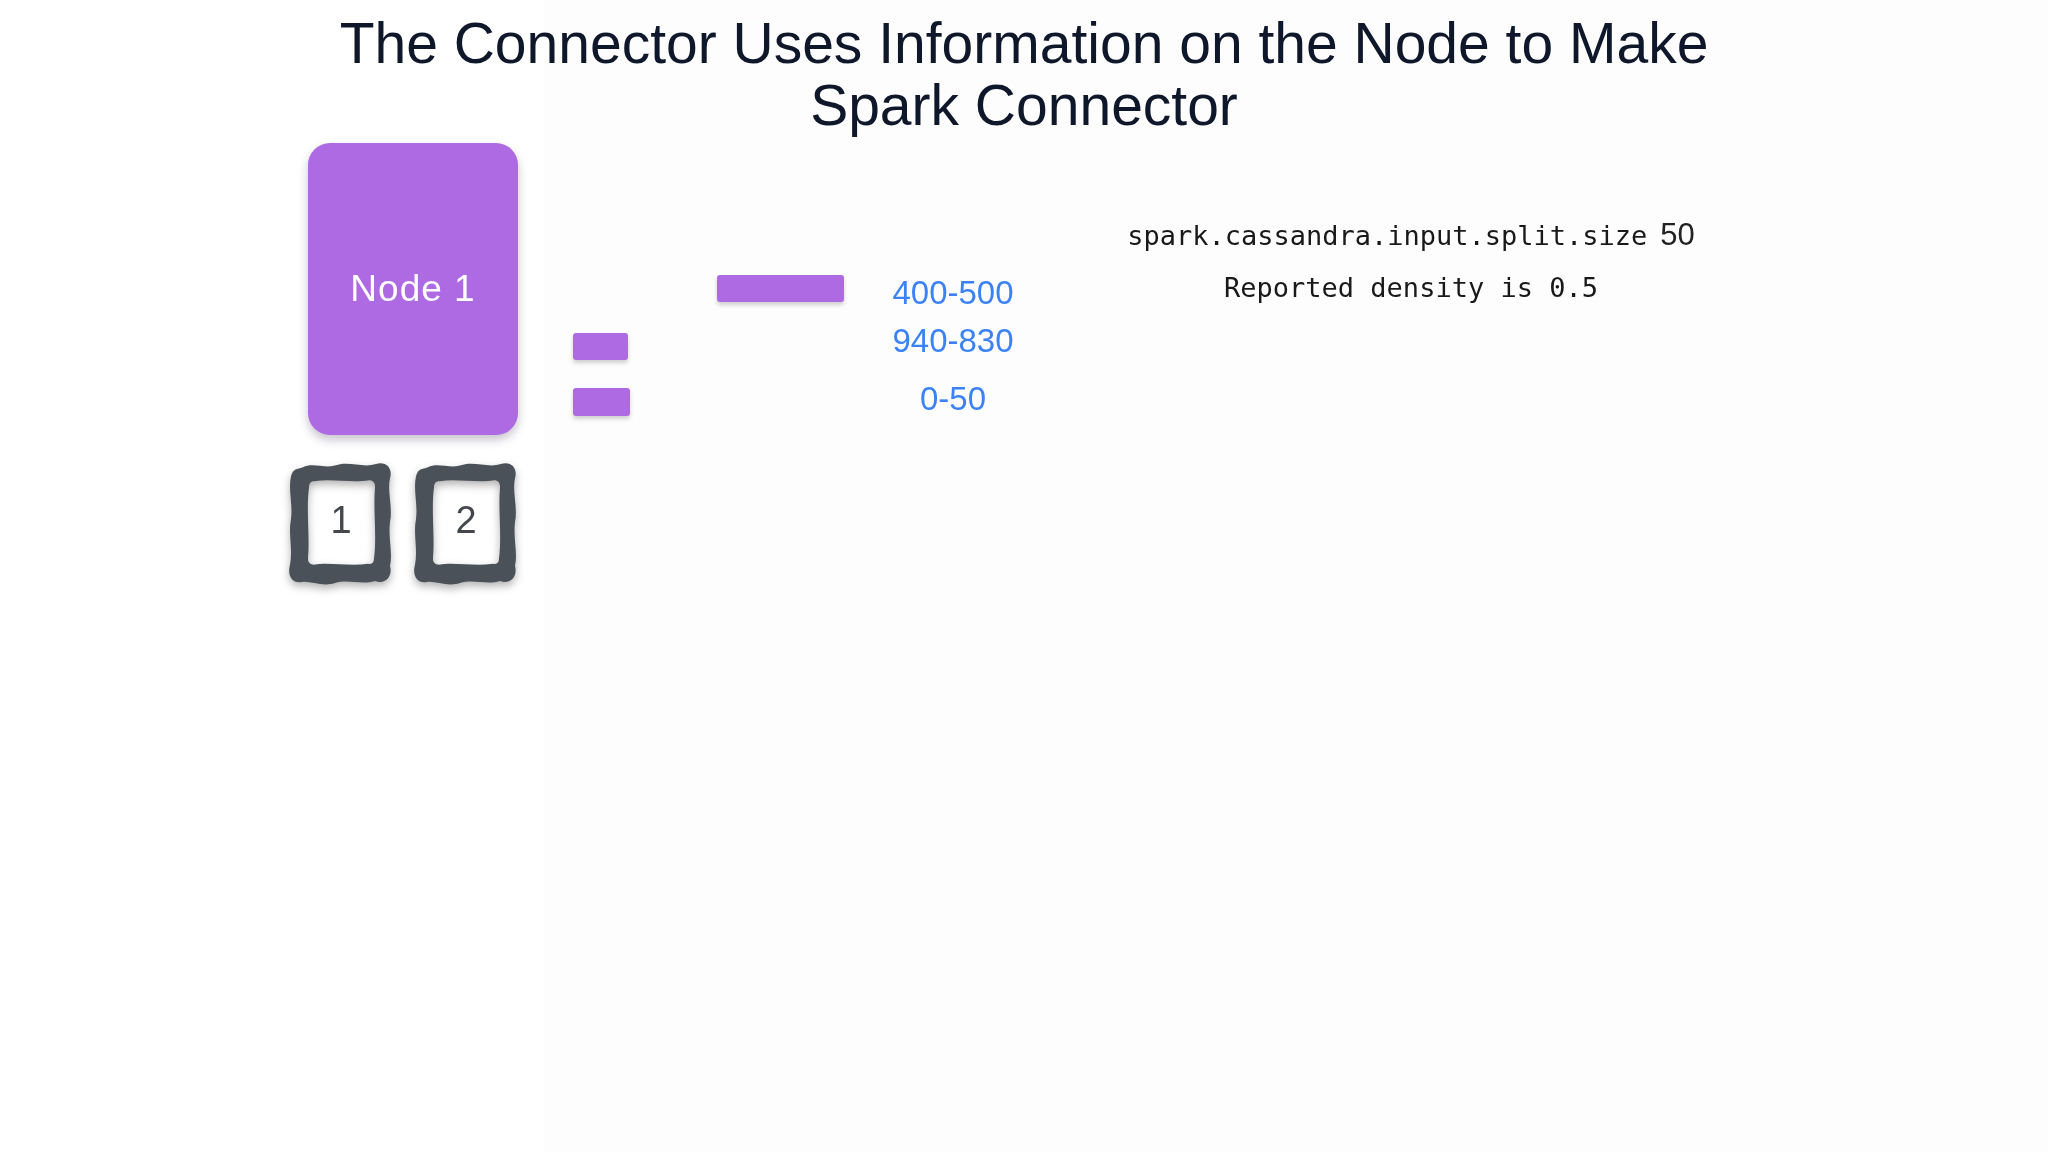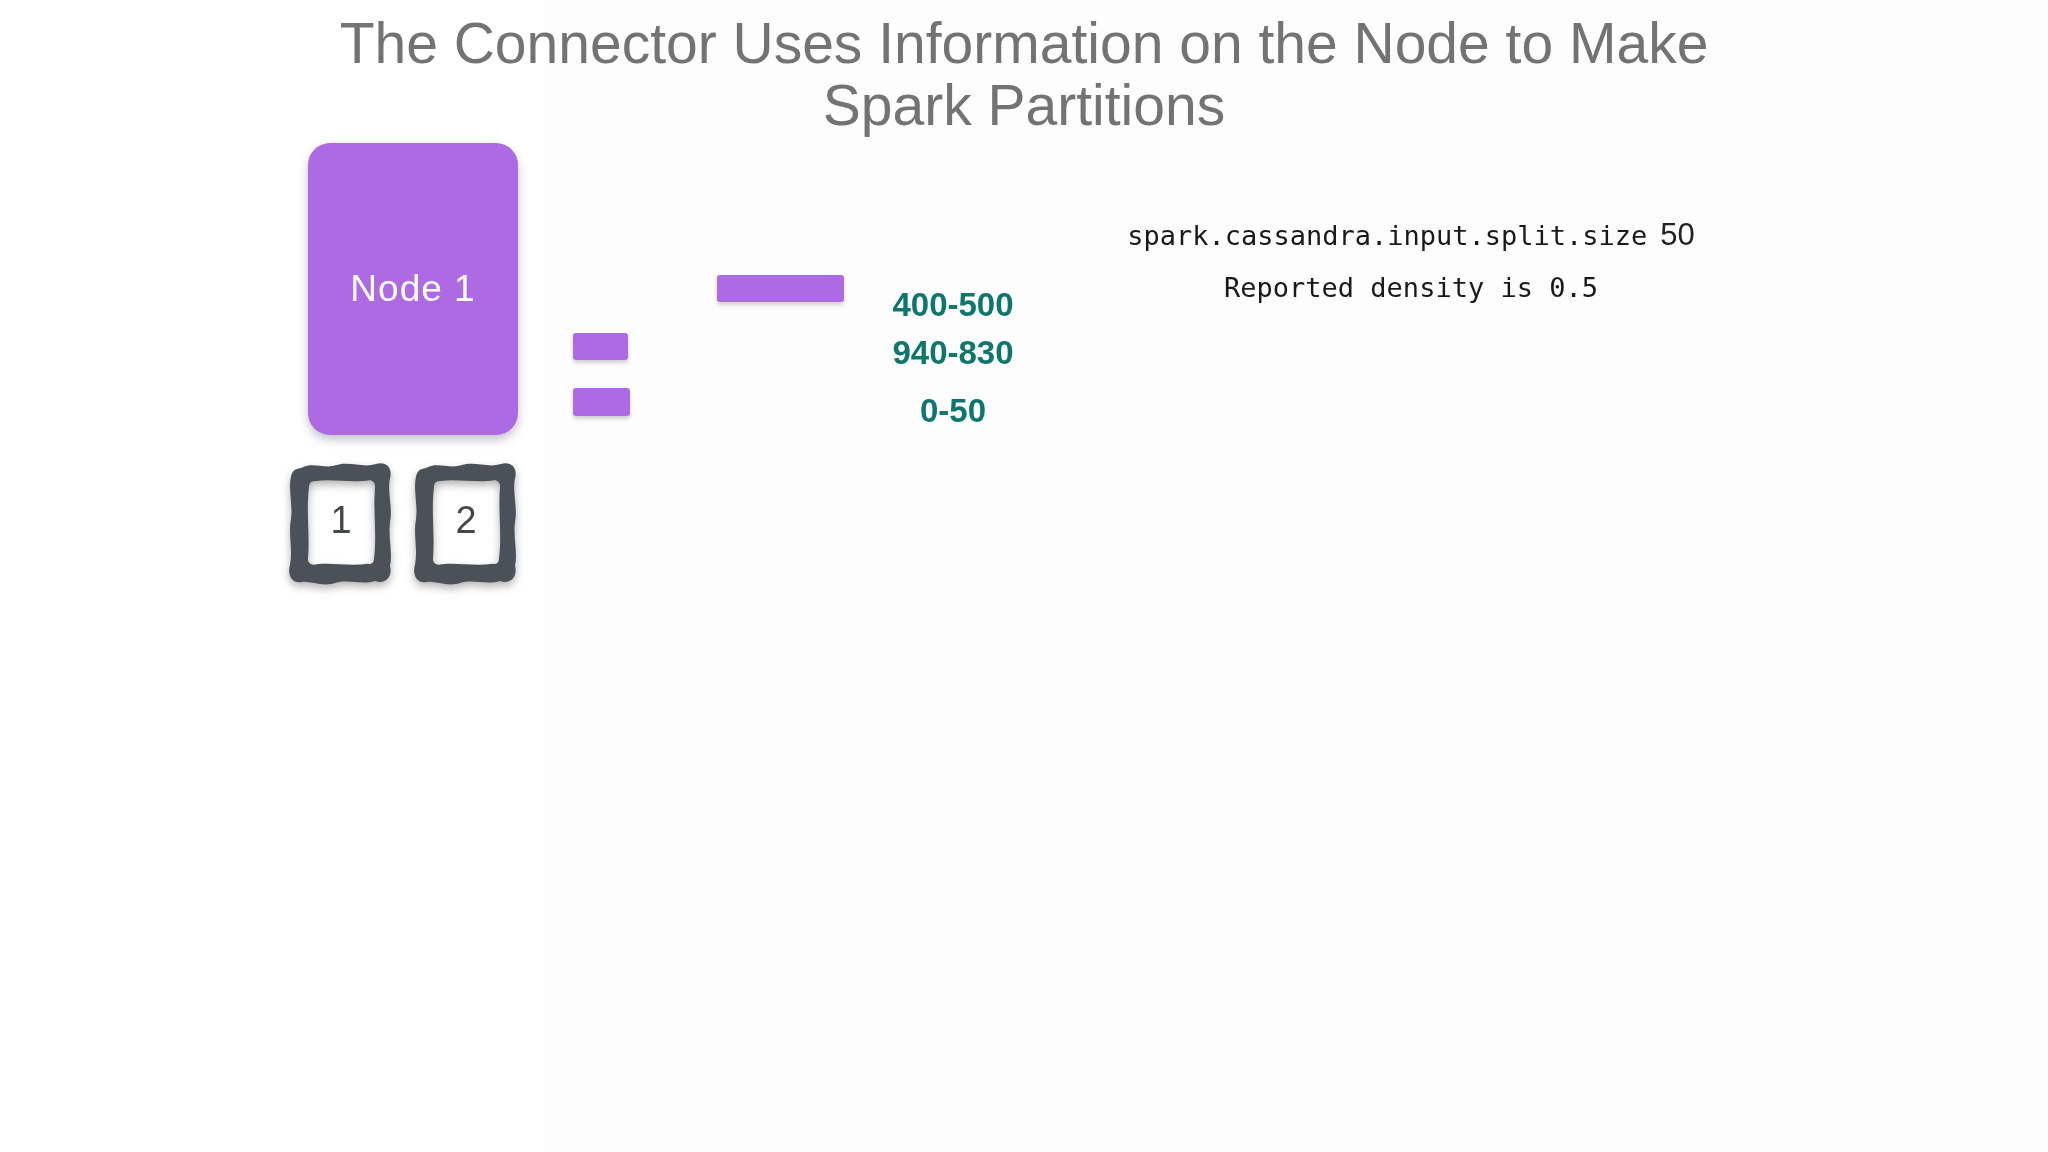--- a/index.html
+++ b/index.html
@@ -25,21 +25,21 @@
 
   
   .title {
     position: absolute;
     left: 0; right: 0; top: 12px;
     text-align: center;
     font-size: 57px;
     line-height: 62px;
     font-weight: 300;
     letter-spacing: 0px;
-    color: #737373;
+    color: #0f172a;
   }
 
   
   .node-box {
     position: absolute;
     left: 308px; top: 143px;
     width: 210px; height: 292px;
     background: #ad6ae3;
     border-radius: 22px;
     box-shadow: 0 5px 10px rgba(40, 20, 60, 0.25);
@@ -92,23 +92,22 @@
   .bar.b3 { left: 573px; top: 388px; width: 57px;  height: 28px; }
 
   
   .range-label {
     position: absolute;
     left: 953px;
     transform: translateX(-50%);
     white-space: nowrap;
     font-size: 33px;
     line-height: 33px;
-    font-weight: 700;
-    color: #0f766e;
-    margin-top: 12px;
+    font-weight: 400;
+    color: #3b82f6;
   }
   .range-label.r1 { top: 276px; }
   .range-label.r2 { top: 324px; }
   .range-label.r3 { top: 382px; text-align: right; }
 
   
   .cfg-line {
     position: absolute;
     left: 1411px;
     transform: translateX(-50%);
@@ -130,21 +129,21 @@
 </style>
 </head>
 <body>
 
 <div class="slide">
 
   <div class="bg-right"></div>
 
   <div class="title">
     <div>The Connector Uses Information on the Node to Make</div>
-    <div>Spark Partitions</div>
+    <div>Spark Connector</div>
   </div>
 
   <div class="node-box">
     <span class="node-label">Node 1</span>
   </div>
 
   <div class="token t1">
     <svg viewBox="0 0 108 124" preserveAspectRatio="none">
       <path fill="#4b5158" fill-rule="evenodd" d="
         M16,8 C26,3 38,10 50,6 C62,2 76,9 89,5 C99,2 106,9 103,19

